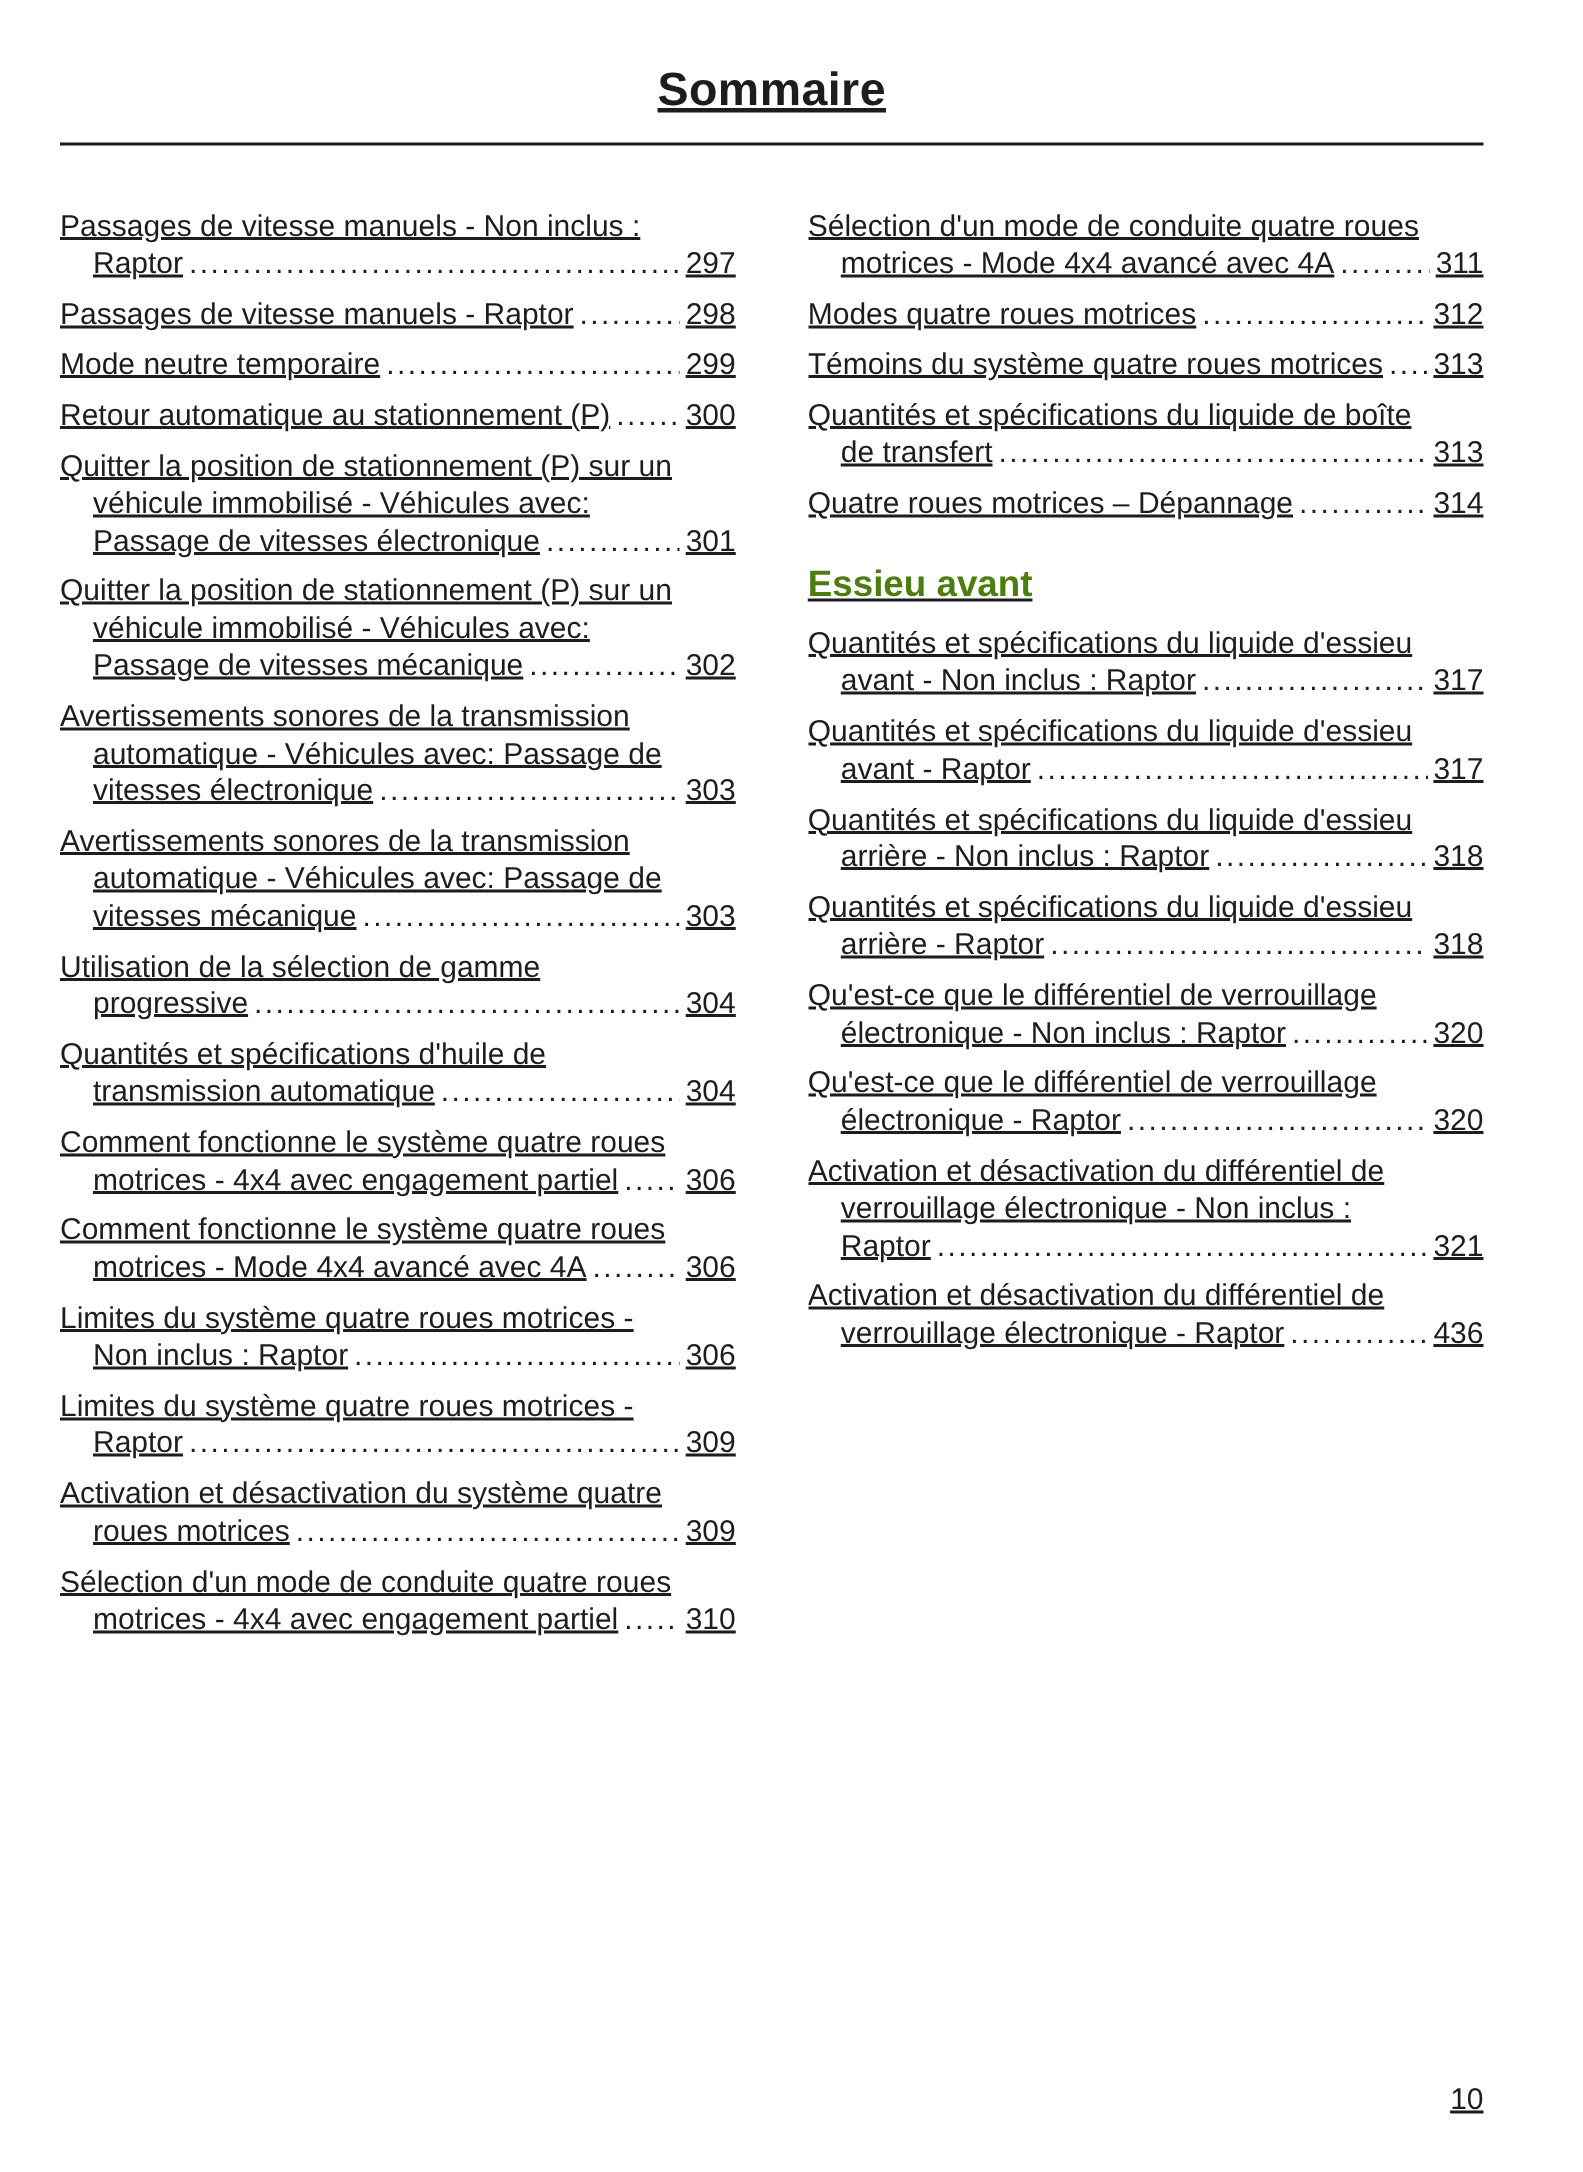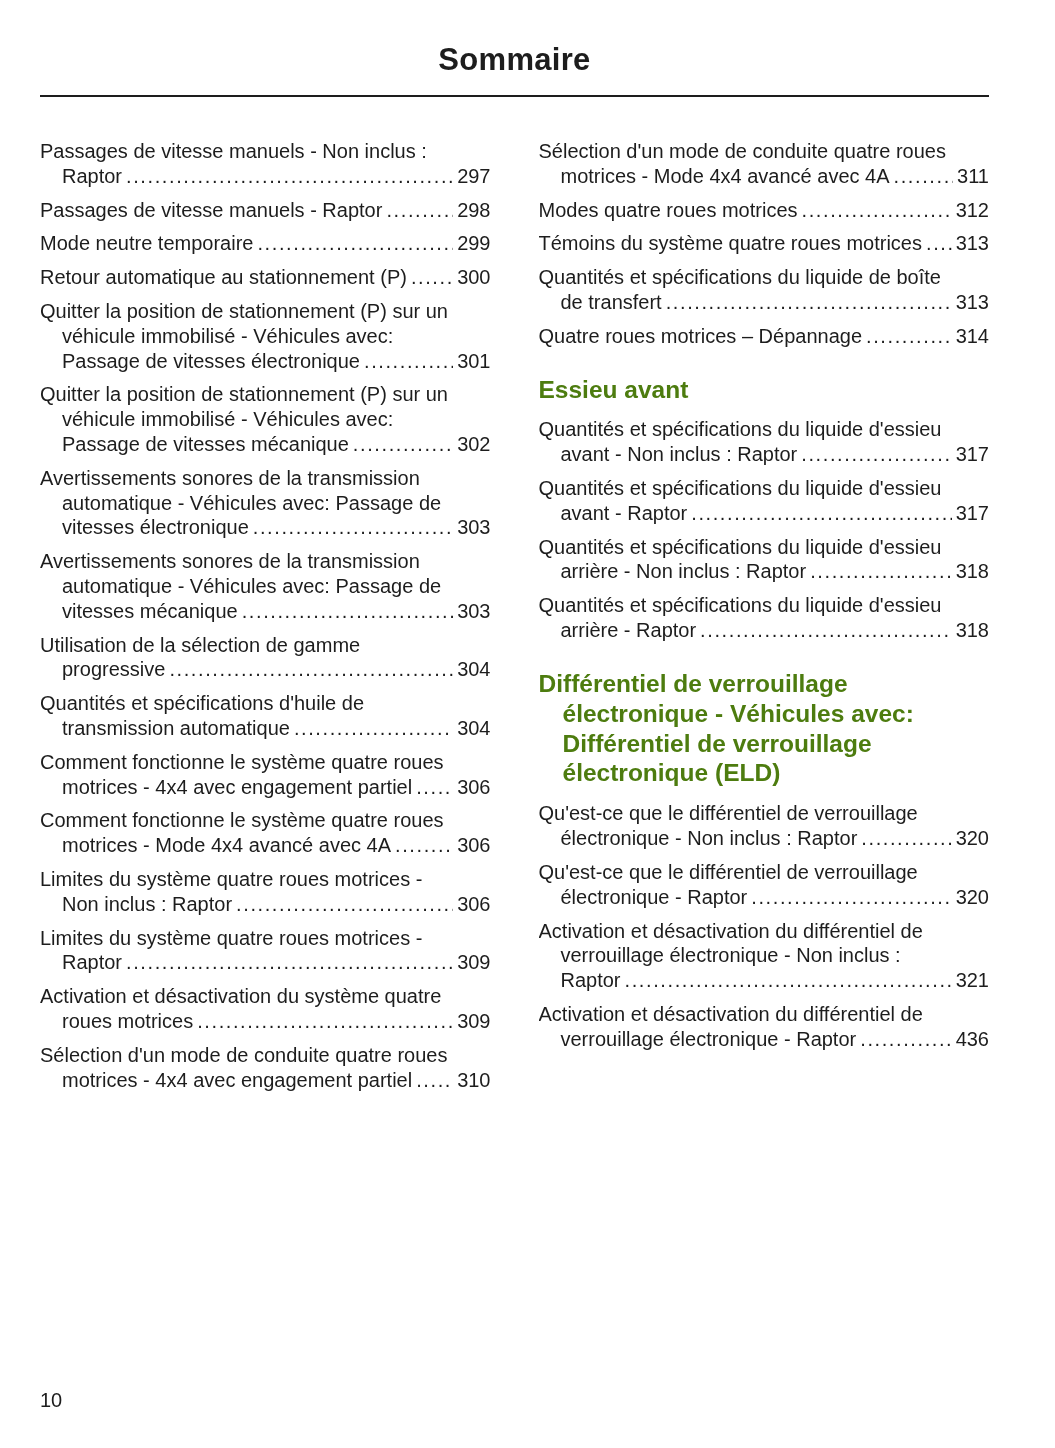--- a/index.html
+++ b/index.html
@@ -10,20 +10,21 @@
     color: #1d1d1d;
     font-family: "Liberation Sans", "DejaVu Sans", sans-serif;
   }
   .page {
     box-sizing: border-box;
     width: 100%;
     height: 100%;
     display: flex;
     flex-direction: column;
     padding: 32px 66px 36px 40px;
+    text-decoration: underline;
   }
   .doc-title {
     font-size: 31px;
     font-weight: bold;
     text-align: center;
     margin: 10px 0 0 0;
     letter-spacing: .3px;
   }
   .title-rule {
     height: 2px;
@@ -70,21 +71,21 @@
     font-weight: bold;
     line-height: 1.22;
     margin: 26px 0 13px 0;
     padding-left: 24px;
     text-indent: -24px;
     color: #4d7c0f;
   }
   .col .toc-heading:first-child { margin-top: 0; }
   .page-footer {
     margin-top: auto;
-    text-align: left;
+    text-align: right;
     font-size: 20px;
     padding-top: 20px;
   }
 </style>
 </head>
 <body>
 
 <div class="page">
   <h1 class="doc-title">Sommaire</h1>
   <div class="title-rule"></div>
@@ -187,21 +188,20 @@
           <span class="num">317</span>
         </div>
         <div class="toc-entry">
           <span class="label"><span>Quantités et spécifications du liquide d'essieu arrière - Non inclus : Raptor</span><span class="dots">............................................................................................................................................................................................................................</span></span>
           <span class="num">318</span>
         </div>
         <div class="toc-entry">
           <span class="label"><span>Quantités et spécifications du liquide d'essieu arrière - Raptor</span><span class="dots">............................................................................................................................................................................................................................</span></span>
           <span class="num">318</span>
         </div>
-        <h2 class="toc-heading">Différentiel de verrouillage électronique - Véhicules avec: Différentiel de verrouillage électronique (ELD)</h2>
         <div class="toc-entry">
           <span class="label"><span>Qu'est-ce que le différentiel de verrouillage électronique - Non inclus : Raptor</span><span class="dots">............................................................................................................................................................................................................................</span></span>
           <span class="num">320</span>
         </div>
         <div class="toc-entry">
           <span class="label"><span>Qu'est-ce que le différentiel de verrouillage électronique - Raptor</span><span class="dots">............................................................................................................................................................................................................................</span></span>
           <span class="num">320</span>
         </div>
         <div class="toc-entry">
           <span class="label"><span>Activation et désactivation du différentiel de verrouillage électronique - Non inclus : Raptor</span><span class="dots">............................................................................................................................................................................................................................</span></span>

